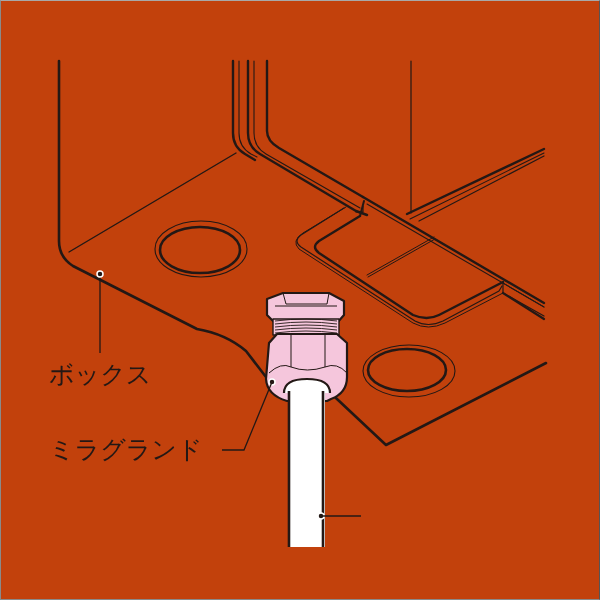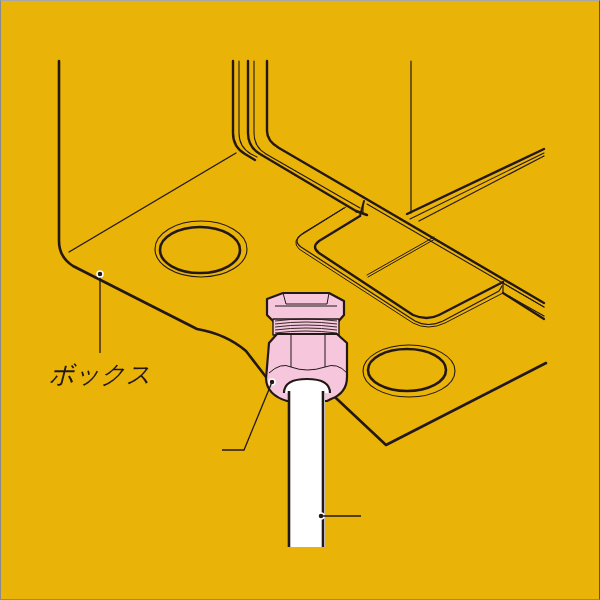--- a/index.html
+++ b/index.html
@@ -4,22 +4,21 @@
   <style>
     html, body { margin: 0; padding: 0; background: #ffffff; }
     body { width: 600px; height: 600px; overflow: hidden; }
     .frame {
       position: relative;
       width: 598px; height: 598px;
       border-top: 1px solid #a8a8a8;
       border-left: 1px solid #8a8a8a;
       border-right: 1px solid #555555;
       border-bottom: 1px solid #8a8a8a;
-      background: #eab308;
-      font-style: italic;
+      background: #c2410c;
     }
     svg.illustration { position: absolute; left: 0; top: 0; }
     .label {
       position: absolute;
       font-family: "DejaVu Sans", sans-serif;
       font-size: 25px;
       color: #231815;
       white-space: nowrap;
       line-height: 1;
       letter-spacing: 0px;
@@ -124,13 +123,14 @@
 
       <circle cx="271" cy="381" r="3" stroke="#ffffff" stroke-width="1.5"></circle>
       <polyline points="271,381 243,449 221,449" fill="none" stroke-width="1.3"></polyline>
 
       <circle cx="320" cy="515" r="3" stroke="#ffffff" stroke-width="1.5"></circle>
       <line x1="320" y1="515" x2="360" y2="515" stroke-width="1.3"></line>
     </g>
   </svg>
 
   <div class="label label-box">ボックス</div>
+  <div class="label label-gland">ミラグランド</div>
 </div>
 
 </body></html>

